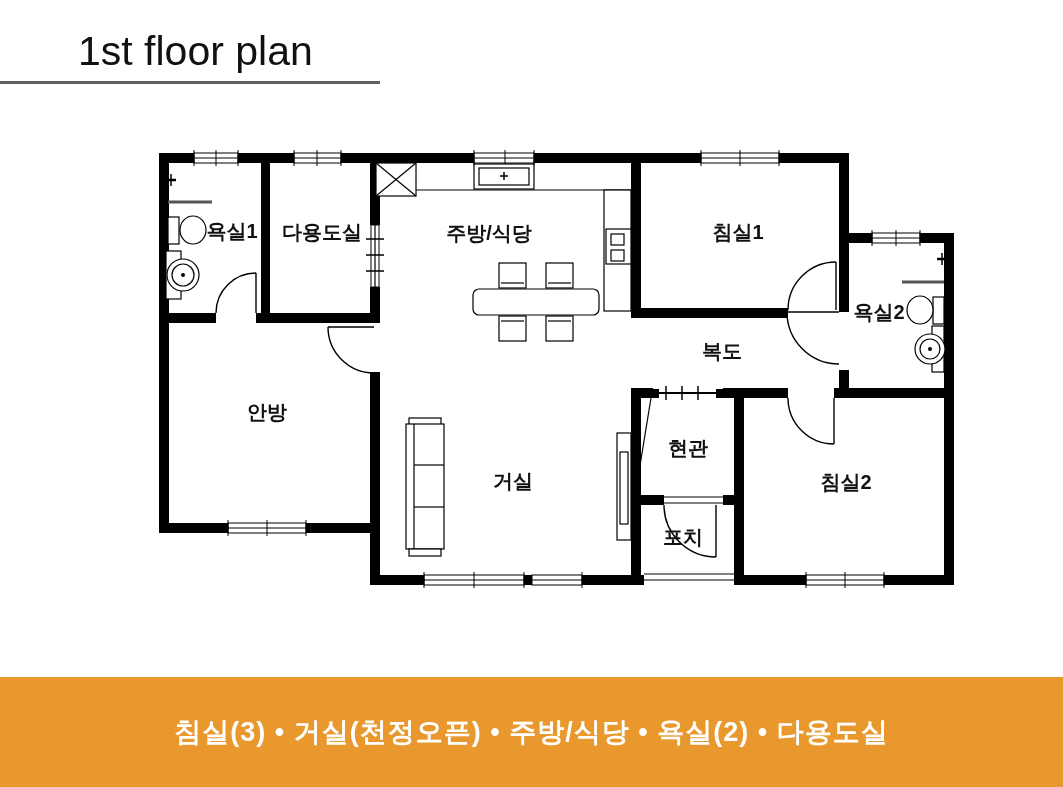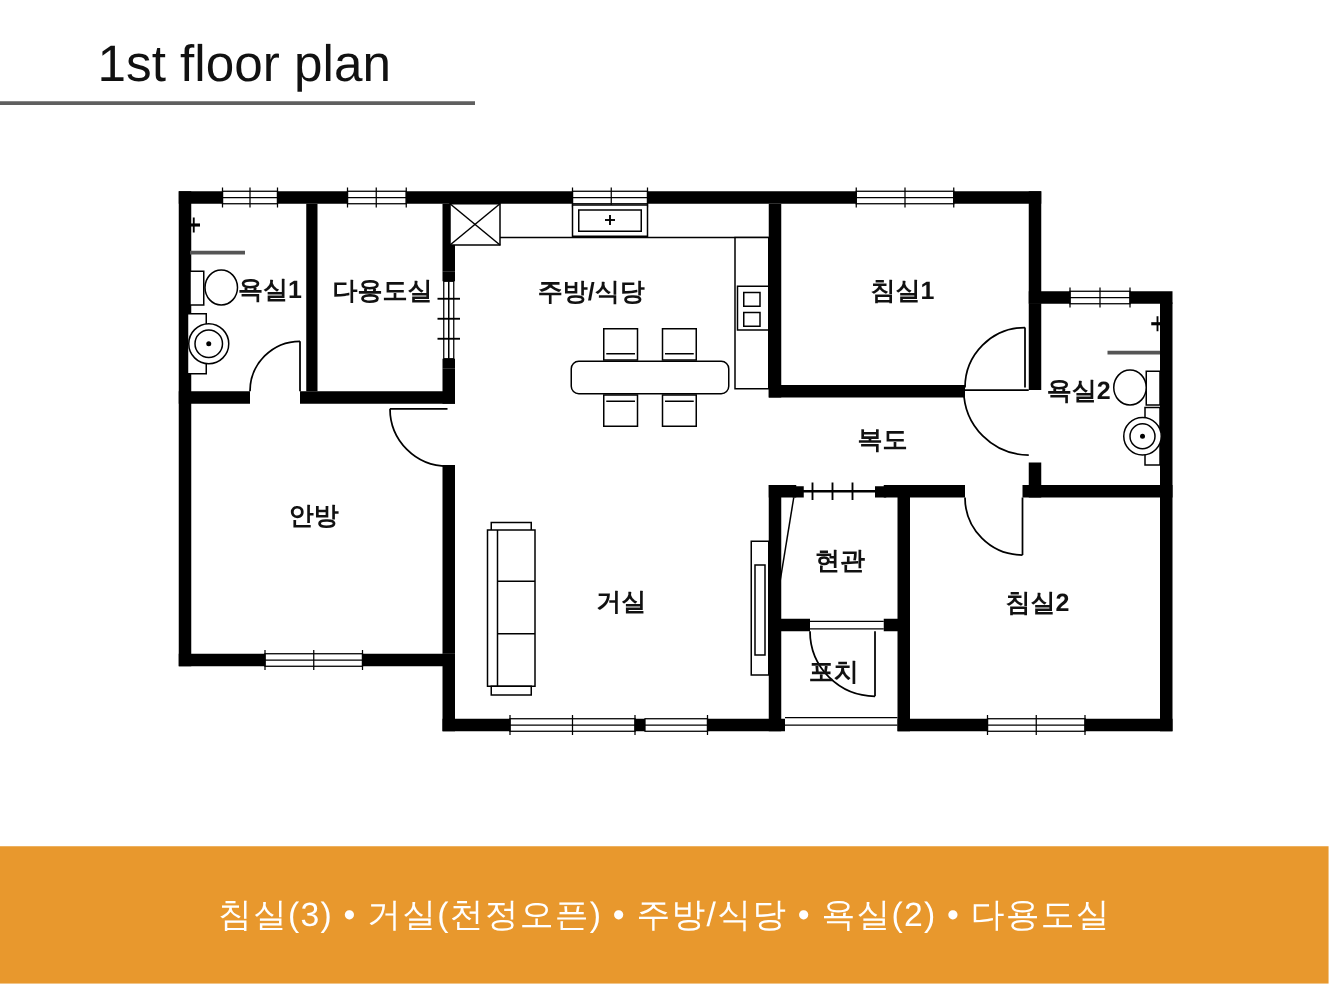--- a/index.html
+++ b/index.html
@@ -1,24 +1,24 @@
 <!DOCTYPE html>
 <html><head>
 <meta charset="utf-8">
 <style>
   html,body{margin:0;padding:0;background:#ffffff;}
   body{width:1063px;height:787px;position:relative;overflow:hidden;
        font-family:"Liberation Sans","DejaVu Sans",sans-serif;}
   .page-title{position:absolute;left:78px;top:28px;font-size:41px;font-weight:400;
               color:#111;letter-spacing:0px;}
   .title-underline{position:absolute;left:0;top:81px;width:380px;height:3px;background:#5f5f5f;}
-  .plan-wrap{position:absolute;left:0;top:0;width:954px;height:787px;}
+  .plan-wrap{position:absolute;left:16px;top:0;width:954px;height:787px;}
   .banner{position:absolute;left:0;top:677px;width:1063px;height:110px;background:#E8982D;
           display:flex;align-items:center;justify-content:center;}
-  .banner span{color:#ffffff;font-size:27px;font-weight:400;letter-spacing:1px;}
+  .banner span{color:#ffffff;font-size:27px;font-weight:700;letter-spacing:1px;}
   svg text{font-family:"Liberation Sans","DejaVu Sans",sans-serif;font-weight:700;
            fill:#111;font-size:20px;text-anchor:middle;}
   .wall{fill:#000;}
   .thin{fill:none;stroke:#000;stroke-width:1.2;}
   .thinw{fill:#fff;stroke:#000;stroke-width:1.2;}
   .arc{fill:none;stroke:#000;stroke-width:1.4;}
   .bar{stroke:#555;stroke-width:3;}
   .winrect{fill:#fff;stroke:#000;stroke-width:1;}
   .winline{stroke:#000;stroke-width:1;}
 </style>

